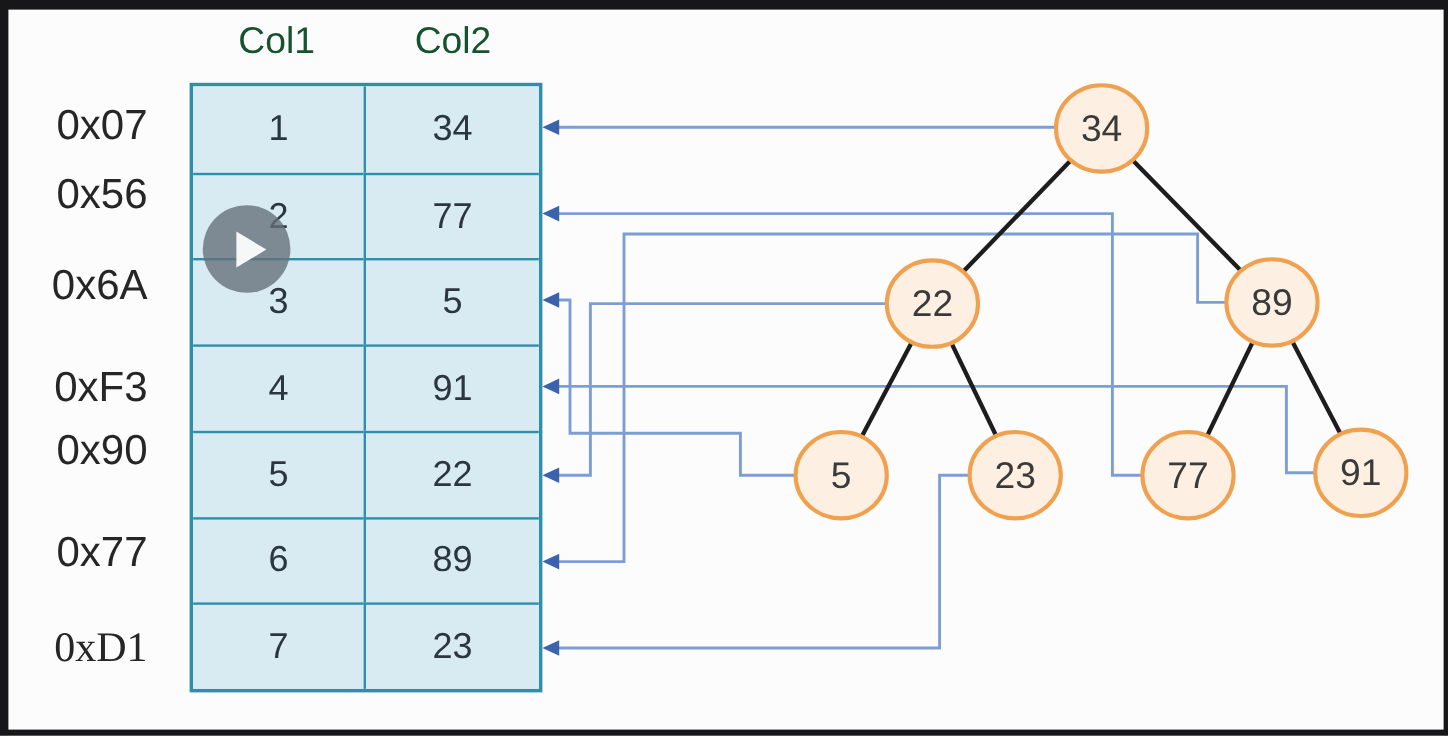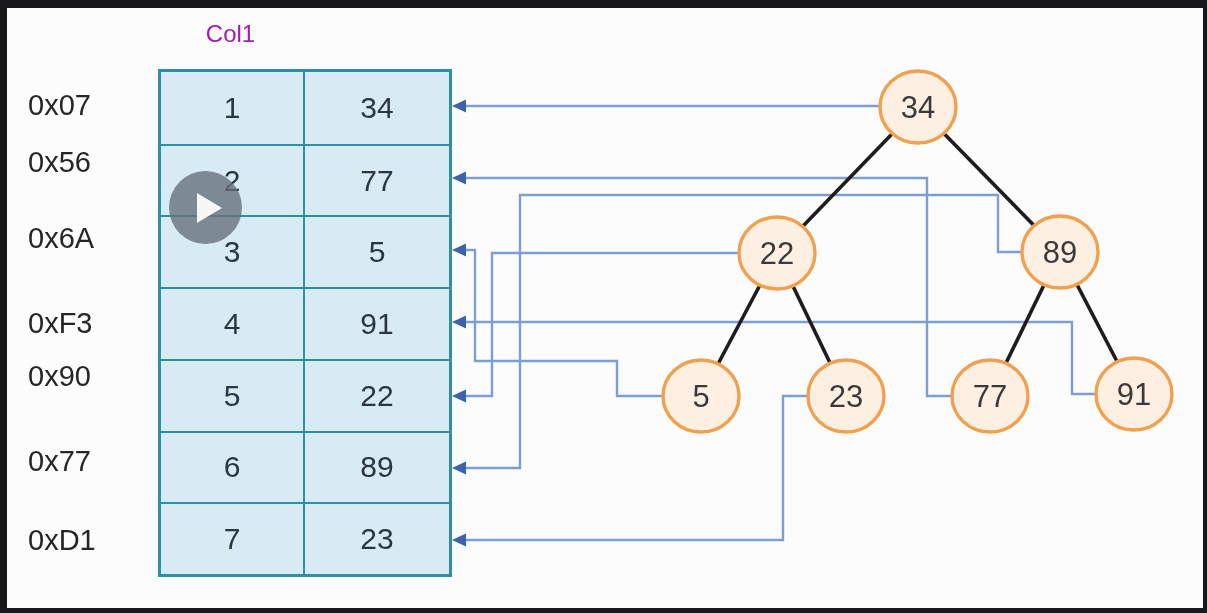--- a/index.html
+++ b/index.html
@@ -9,28 +9,28 @@
     -webkit-font-smoothing:antialiased;
   }
   .frame-bar{position:absolute;background:#17171a;z-index:9;}
   .bar-top{left:0;top:0;width:1207px;height:8px;}
   .bar-bottom{left:0;bottom:0;width:1207px;height:5px;}
   .bar-left{left:0;top:0;width:7px;height:613px;}
   .bar-right{right:0;top:0;width:4px;height:613px;}
 
   .col-header{
     position:absolute;top:12px;height:44px;line-height:44px;
-    text-align:center;font-size:24px;color:#a21caf;z-index:2;
+    text-align:center;font-size:31px;color:#14532d;z-index:2;
   }
   #hdr-col1{left:158px;width:145px;}
   #hdr-col2{left:303px;width:149px;}
 
   .addr{
-    position:absolute;left:28px;width:95px;
-    font-size:29px;color:#262626;z-index:2;
+    position:absolute;left:28px;width:95px;text-align:right;
+    font-size:35px;color:#262626;z-index:2;
   }
 
   .memtable{
     position:absolute;left:158px;top:69px;width:294px;height:508px;
     box-sizing:border-box;border:3px solid #2e8fab;
     display:grid;grid-template-columns:145fr 149fr;
     grid-template-rows:repeat(7,1fr);z-index:2;
   }
   .cell{
     background:#d8eaf2;display:flex;align-items:center;justify-content:center;
@@ -62,29 +62,30 @@
 <body>
 
 <div class="stage">
 
   <div class="frame-bar bar-top"></div>
   <div class="frame-bar bar-bottom"></div>
   <div class="frame-bar bar-left"></div>
   <div class="frame-bar bar-right"></div>
 
   <div id="hdr-col1" class="col-header">Col1</div>
+  <div id="hdr-col2" class="col-header">Col2</div>
 
   <div id="addr-col">
       <div class="addr" style="top: 69px; height: 72.5714px; line-height: 72.5714px;">0x07</div>
       <div class="addr" style="top: 126px; height: 72.5714px; line-height: 72.5714px;">0x56</div>
       <div class="addr" style="top: 202px; height: 72.5714px; line-height: 72.5714px;">0x6A</div>
       <div class="addr" style="top: 286.714px; height: 72.5714px; line-height: 72.5714px;">0xF3</div>
       <div class="addr" style="top: 340px; height: 72.5714px; line-height: 72.5714px;">0x90</div>
       <div class="addr" style="top: 425px; height: 72.5714px; line-height: 72.5714px;">0x77</div>
-      <div class="addr" style="top: 504.429px; height: 72.5714px; line-height: 72.5714px;">0xD1</div>
+      <div class="addr" style="top: 504.429px; height: 72.5714px; line-height: 72.5714px; font-family: Liberation Serif, serif;">0xD1</div>
     </div>
 
   <div id="memtable" class="memtable">
       <div class="cell c1">1</div>
       <div class="cell c2">34</div>
       <div class="cell c1 rN">2</div>
       <div class="cell c2 rN">77</div>
       <div class="cell c1 rN">3</div>
       <div class="cell c2 rN">5</div>
       <div class="cell c1 rN">4</div>

